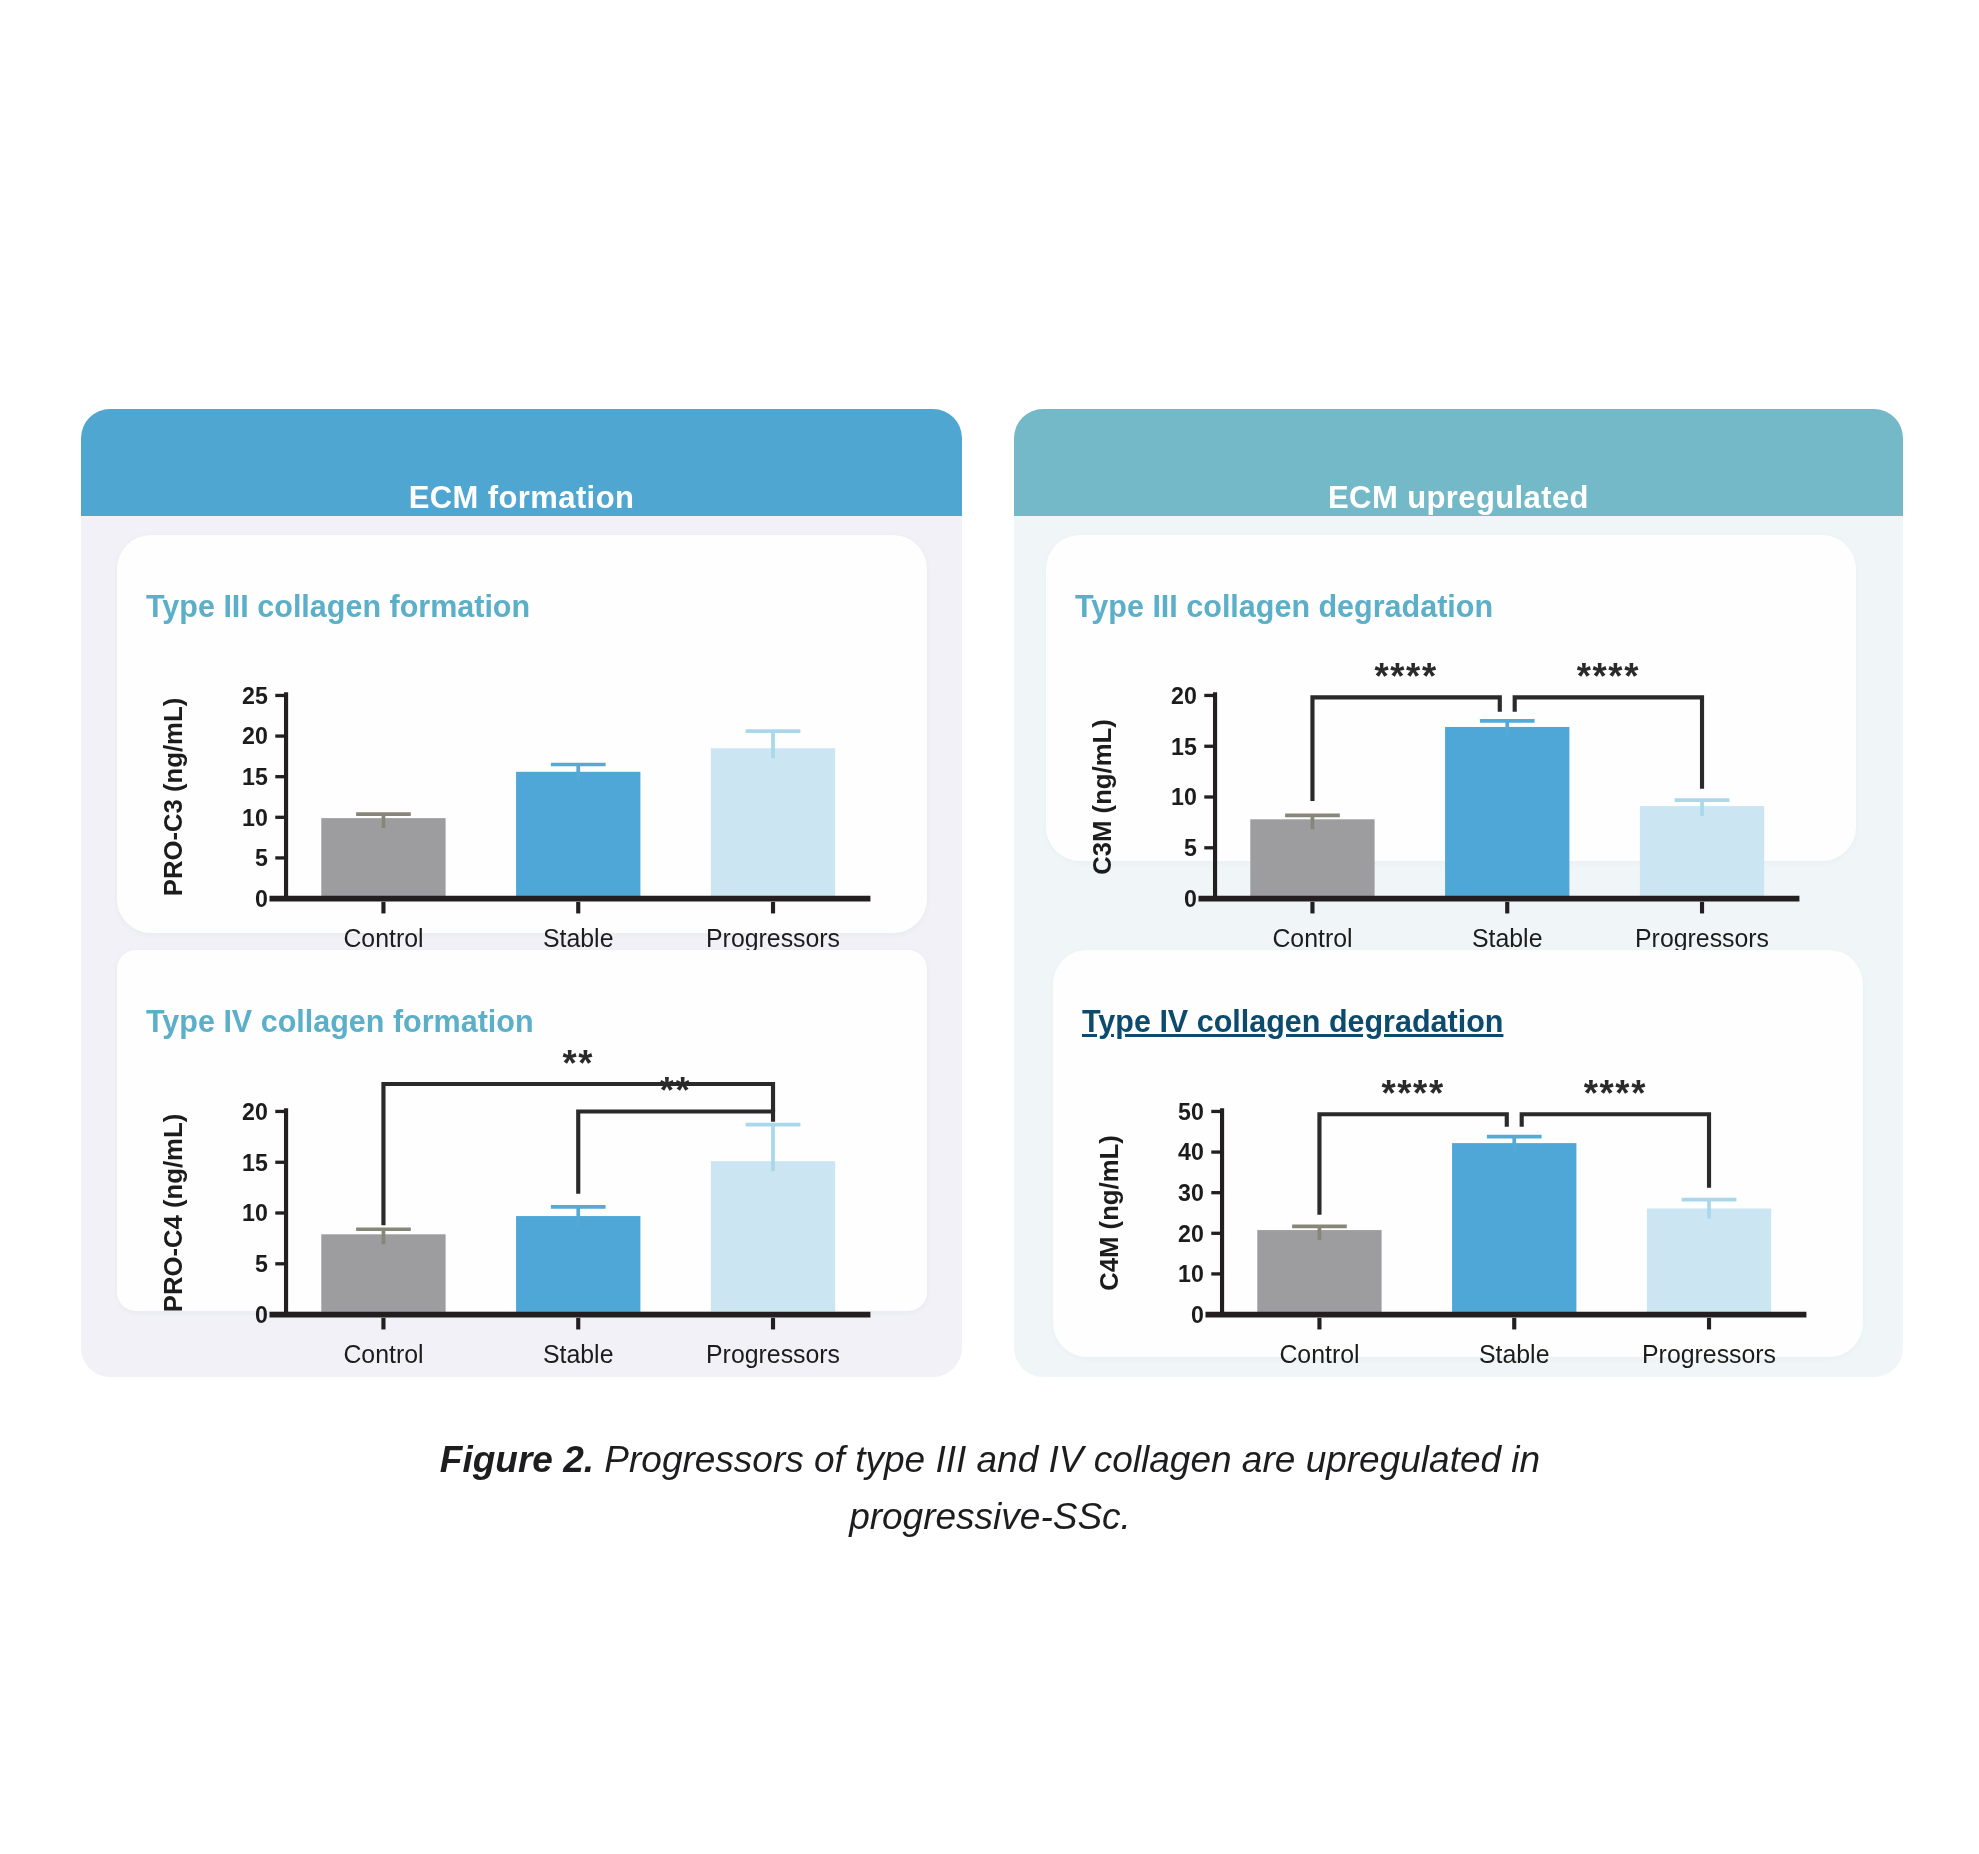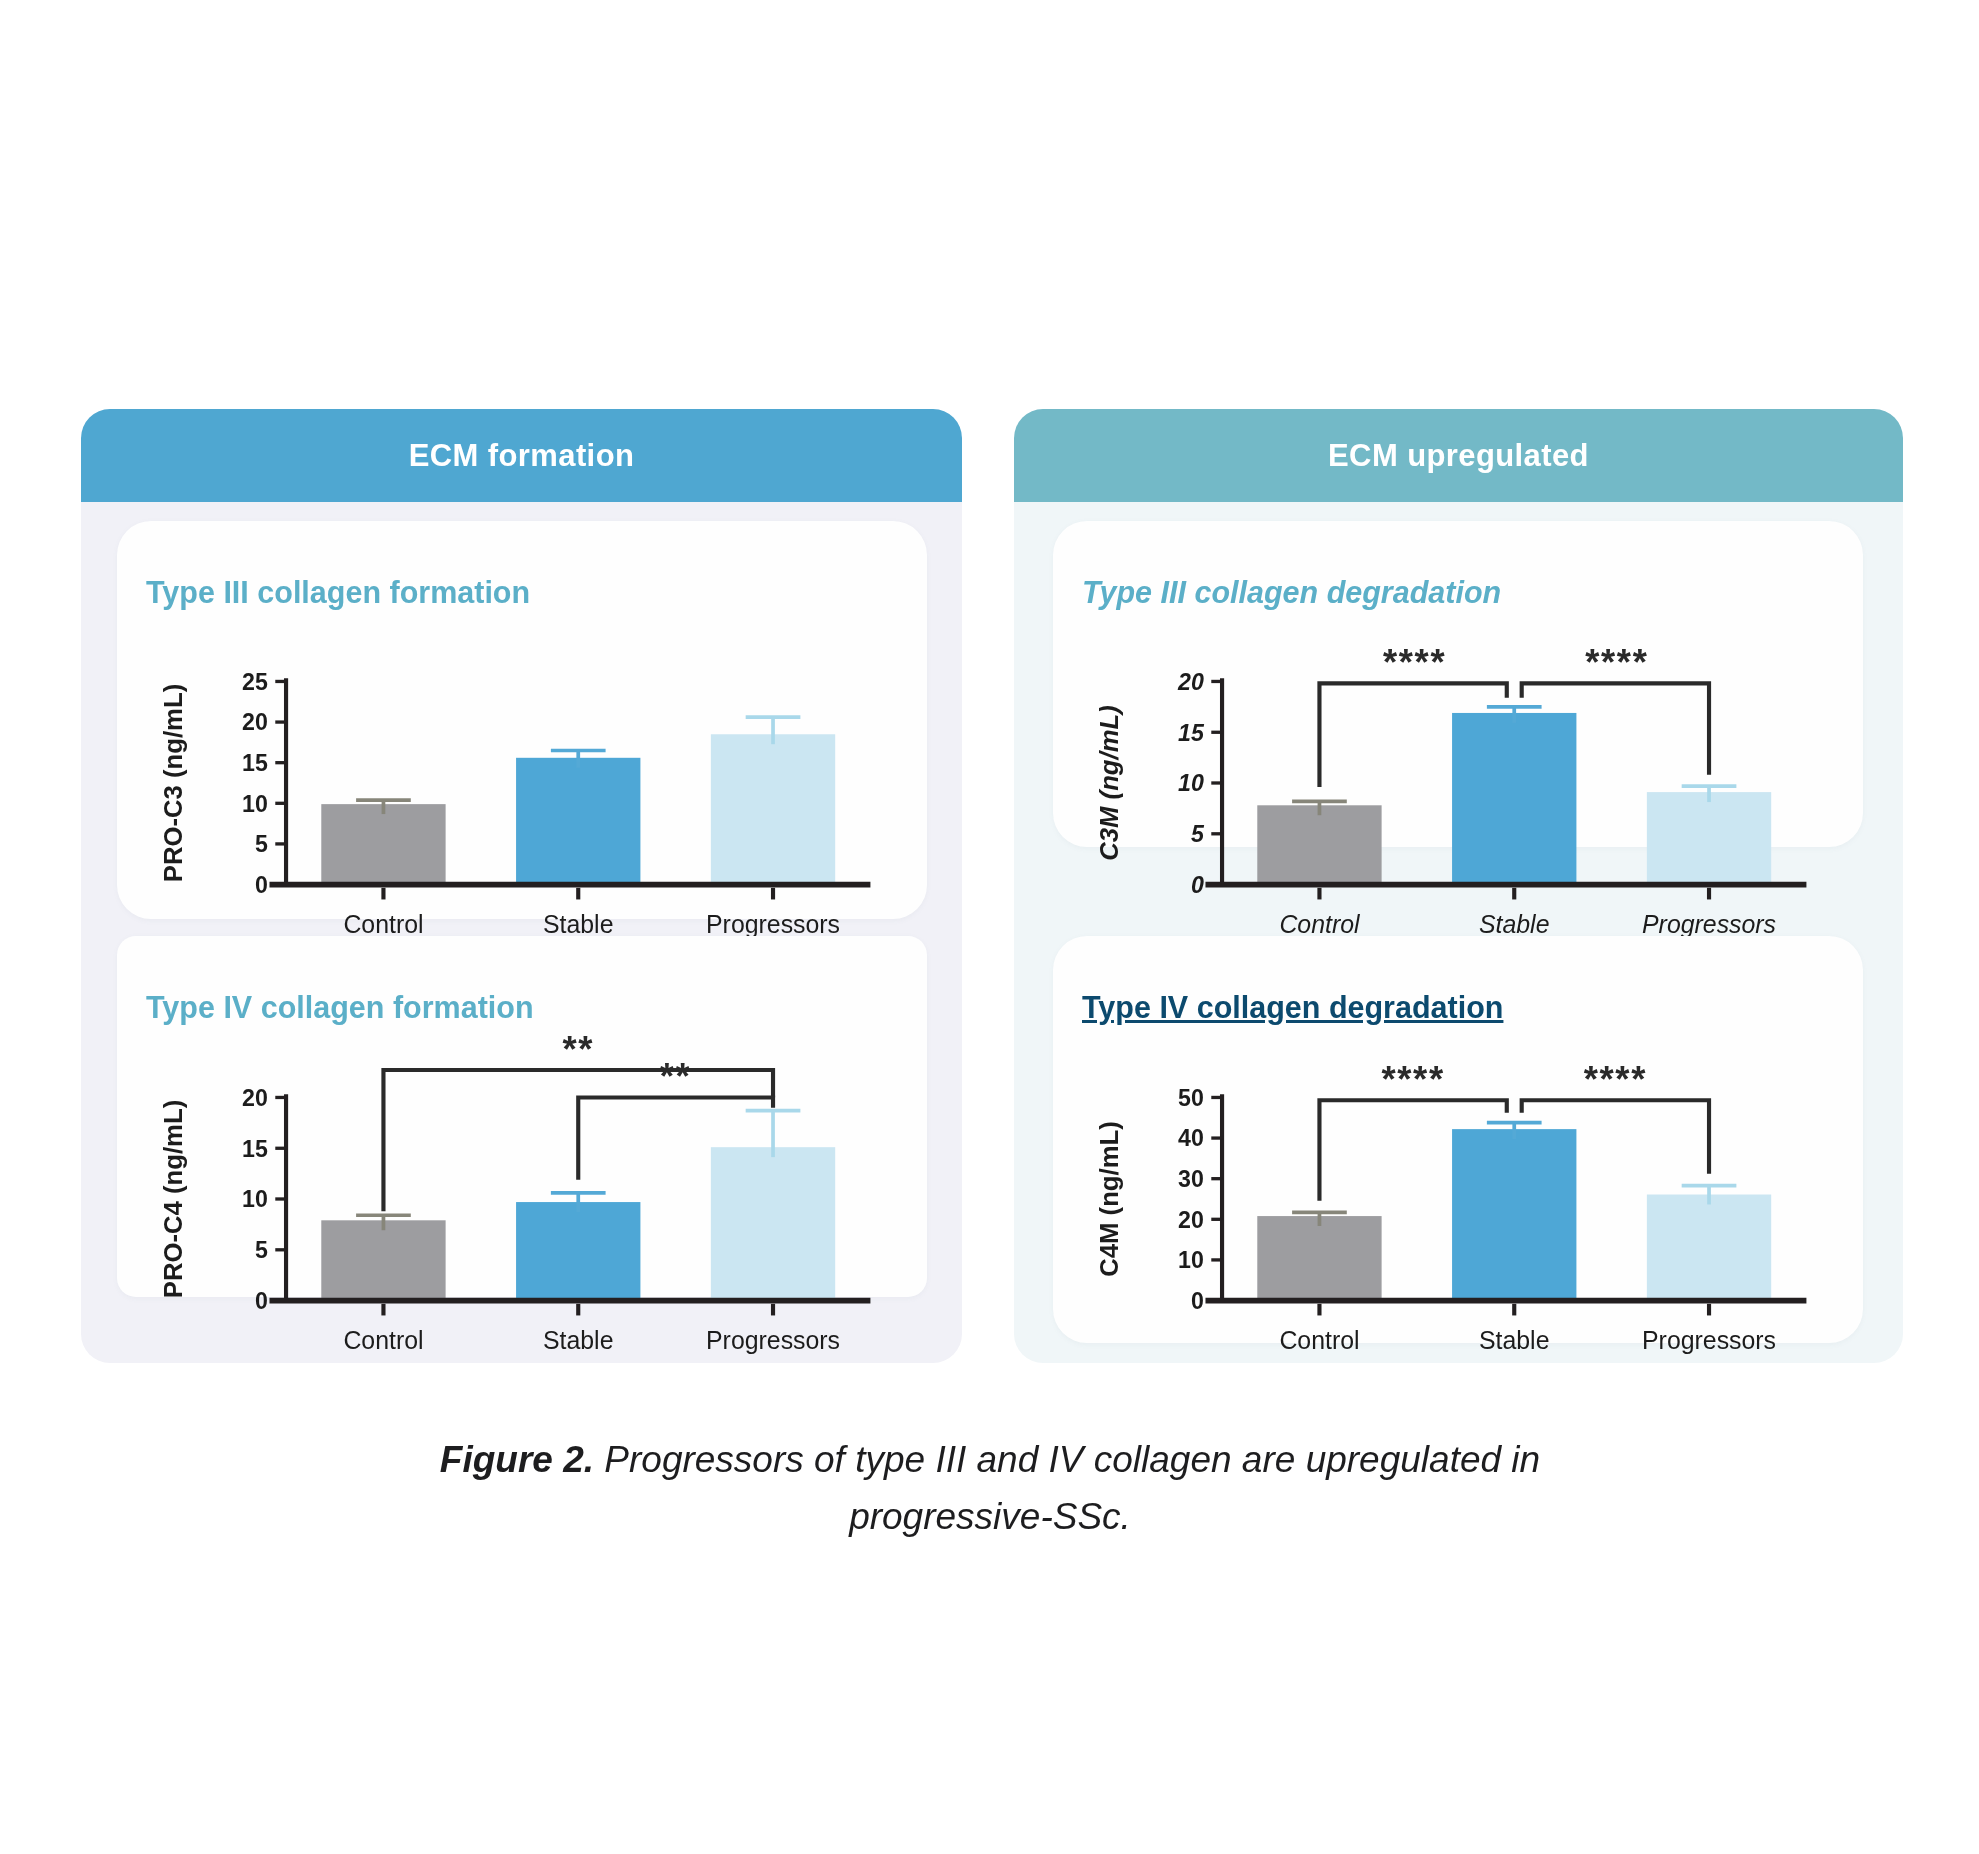--- a/index.html
+++ b/index.html
@@ -1,20 +1,20 @@
 <!DOCTYPE html>
 <html style="font-size:13.6px"><head>
 <meta charset="utf-8">
 <style>
   html,body{margin:0;padding:0;background:#ffffff;}
   #root{position:relative;width:1980px;height:1854px;background:#ffffff;
         font-family:"Liberation Sans",sans-serif;overflow:hidden;}
   .panel{position:absolute;top:409px;width:881px;height:948px;}
-  .panel-header{height:93px;border-radius:29px 29px 0 0;display:flex;
-        align-items:center;justify-content:center;color:#ffffff;
+  .panel-header{height:107px;border-radius:29px 29px 0 0;display:flex;
+        align-items:flex-end;justify-content:center;color:#ffffff;
         font-size:31px;font-weight:bold;letter-spacing:0.4px;}
   .panel-body{height:861px;border-radius:0 0 29px 29px;position:relative;}
   .card{position:absolute;left:36px;width:810px;background:#fefefe;
         border-radius:34px;box-shadow:0 1.7px 5.1px rgba(120,130,160,.06);}
   .card-title{font-size:30.5px;font-weight:bold;padding:22px 0 0 29px;margin-top:32px;}
   .chart-box{width:763px;margin:1.7px auto 0 auto;}
   .caption{position:absolute;top:1431px;left:0;width:1980px;text-align:center;
         font-size:37px;line-height:1.55;color:#1d1d1f;font-style:italic;}
   .caption .cap-prefix{font-weight:bold;font-style:italic;}
   svg text{font-family:"Liberation Sans",sans-serif;}
@@ -121,21 +121,21 @@
             </svg></div>
       </div>
     </div>
   </div>
 
   <div class="panel" style="left:1014px;width:889px;">
     <div class="panel-header" style="background: rgb(115, 185, 199);">
       <span>ECM upregulated</span>
     </div>
     <div class="panel-body" style="background: rgb(240, 246, 248);">
-      <div class="card" style="top:18.6px;height:326px;left:39px;font-style:italic;">
+      <div class="card" style="top:18.6px;height:326px;left:32px;">
         <div class="card-title" style="color: rgb(91, 175, 200);">Type III collagen degradation</div>
         <div class="chart-box"><svg width="746" viewBox="0 0 900 410" xmlns="http://www.w3.org/2000/svg">
               <g>
                 <rect x="217.5" y="234.4" width="150" height="95.6" fill="#9D9DA0"></rect>
                 <rect x="452.5" y="123.0" width="150" height="207.0" fill="#4EA7D6"></rect>
                 <rect x="687.5" y="218.5" width="150" height="111.5" fill="#CBE6F2"></rect>
               </g>
               <g>
                 <line x1="292.5" y1="246.4" x2="292.5" y2="229.6" stroke="#87867A" stroke-width="4.5"></line>
                 <line x1="259.5" y1="229.6" x2="325.5" y2="229.6" stroke="#87867A" stroke-width="4.5"></line>

